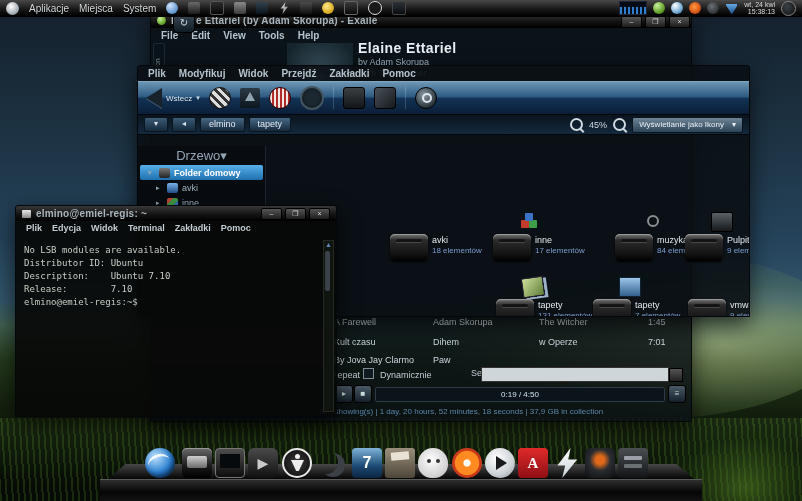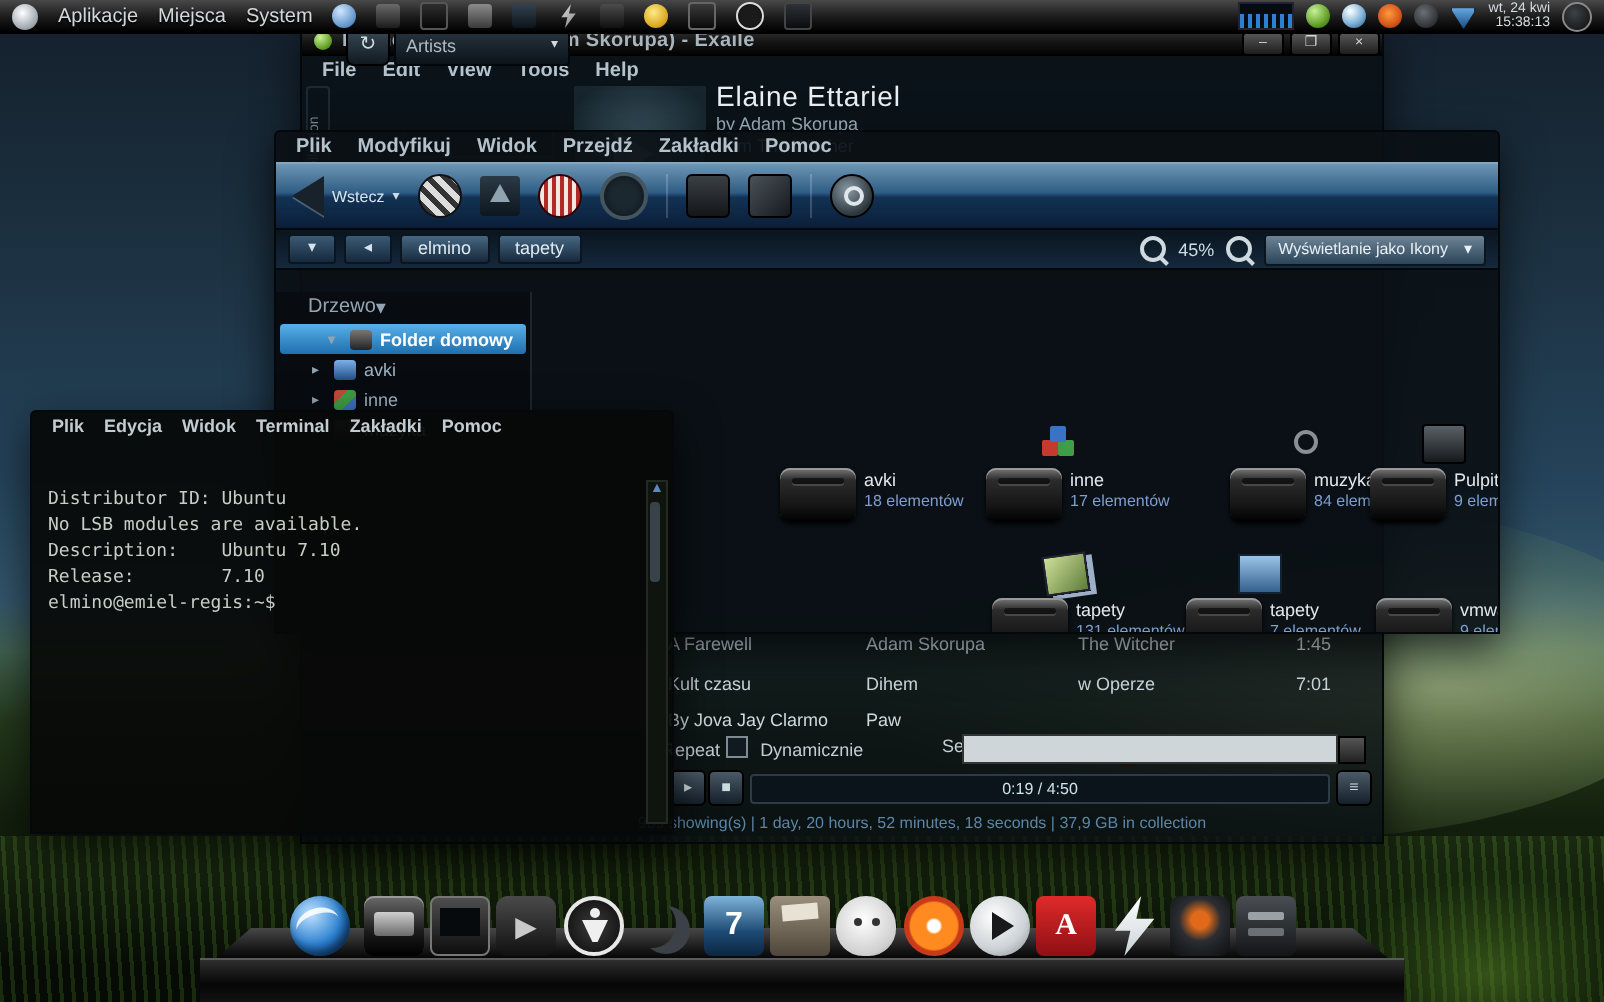--- a/index.html
+++ b/index.html
@@ -31,21 +31,21 @@
     background:linear-gradient(180deg,#3a4a57,#101a22);border:1px solid #000;color:#cdd;font-size:10px;text-align:center;line-height:17px;}
   .ex-drop{position:absolute;left:46px;top:1px;width:76px;height:17px;background:linear-gradient(180deg,#27343e,#0c141a);
     border:1px solid #02070b;border-radius:2px;color:#aebbc4;font-size:9px;line-height:16px;padding:0 5px;display:flex;justify-content:space-between;}
   .ex-search{position:absolute;left:50px;top:52px;width:74px;height:12px;background:#0c141a;border:1px solid #23313c;}
   .ex-vtab{position:absolute;left:2px;top:30px;width:10px;height:60px;color:#7f909c;font-size:7px;
     writing-mode:vertical-rl;transform:rotate(180deg);text-align:center;border:1px solid #1d2a33;border-radius:2px;}
   .ex-art{position:absolute;left:135px;top:29px;width:66px;height:72px;background:radial-gradient(circle at 50% 45%,#3e5a66,#17262e 75%);
     border:1px solid #0a1216;}
   .ex-art::after{content:"";position:absolute;left:20px;top:22px;border-left:20px solid rgba(210,225,230,.25);
     border-top:12px solid transparent;border-bottom:12px solid transparent;}
-  .ex-np-title{position:absolute;left:207px;top:27px;font-size:14px;font-weight:normal;color:#e9eff3;letter-spacing:.4px;}
+  .ex-np-title{position:absolute;left:207px;top:27px;font-size:14px;font-weight:bold;color:#e9eff3;letter-spacing:.4px;}
   .ex-np-by{position:absolute;left:207px;top:44px;font-size:9px;color:#9fb4c2;}
   .ex-np-from{position:absolute;left:207px;top:55px;font-size:9px;color:#8da4b2;}
   .ex-row{position:absolute;height:16px;font-size:9px;color:#cdd8df;}
   .ex-cell{position:absolute;white-space:nowrap;}
   .ex-ctl{position:absolute;top:355px;left:180px;width:356px;height:16px;font-size:9px;color:#c2cdd4;}
   .ex-cb{display:inline-block;width:9px;height:9px;border:1px solid #7d8b94;background:#101a20;vertical-align:-1px;}
   .ex-knot{position:absolute;left:226px;top:0;width:13px;height:13px;border-radius:50%;
     background:repeating-linear-gradient(45deg,#e8e0da 0 2px,#a23 2px 4px);border:1px solid #210;}
   .ex-sinput{position:absolute;left:150px;top:-1px;width:186px;height:13px;background:#cfd6da;border:1px solid #333;}
   .ex-sbtn{position:absolute;left:338px;top:0;width:12px;height:12px;background:linear-gradient(180deg,#555,#222);border:1px solid #000;}
@@ -83,22 +83,22 @@
   .locbtn{height:13px;min-width:16px;border-radius:2px;background:linear-gradient(180deg,#3c5a74,#142a3e);
     border:1px solid #0a1520;color:#d5e3ee;font-size:8px;line-height:12px;text-align:center;padding:0 3px;}
   .crumb{height:13px;border-radius:2px;background:linear-gradient(180deg,#466782,#16293c);
     border:1px solid #0a1520;color:#dfeaf3;font-size:9px;line-height:12px;padding:0 8px;}
   .mag{position:relative;width:9px;height:9px;border:2px solid #cfd9e0;border-radius:50%;}
   .mag::after{content:"";position:absolute;width:2px;height:5px;background:#cfd9e0;right:-2px;bottom:-4px;transform:rotate(-45deg);}
   .fm-zoom{margin-left:auto;display:flex;align-items:center;gap:6px;color:#cfdbe4;}
   .viewdrop{height:14px;background:linear-gradient(180deg,#6d8496,#2c4458);border:1px solid #0a1520;border-radius:2px;
     color:#e8f0f6;font-size:8px;line-height:13px;padding:0 6px;display:flex;gap:8px;}
   .fm-side{position:absolute;left:0;top:80px;width:127px;bottom:0;background:rgba(8,12,16,.85);border-right:1px solid #1a2630;}
-  .side-hd{display:flex;justify-content:flex-start;padding:2px 16px;color:#93a5b4;font-size:10px;}
-  .titem{display:flex;align-items:center;gap:4px;height:15px;padding-left:24px;font-size:9px;color:#9fb2c0;}
+  .side-hd{display:flex;justify-content:center;padding:2px 16px;color:#93a5b4;font-size:13px;}
+  .titem{display:flex;align-items:center;gap:4px;height:15px;padding-left:8px;font-size:9px;color:#9fb2c0;}
   .titem .tw{color:#8fa3b0;font-size:7px;width:7px;}
   .titem.sel{background:linear-gradient(180deg,#58b0ea,#1e6fae);color:#fff;font-weight:bold;border-radius:2px;margin:0 2px;}
   .tmini{width:11px;height:10px;border-radius:2px;}
   .fm-main{position:absolute;left:127px;top:80px;right:0;bottom:0;overflow:hidden;}
   .fcell{position:absolute;width:110px;height:60px;}
   .femblem{position:absolute;left:26px;top:0;width:20px;height:18px;}
   .fdrawer{position:absolute;left:0;top:22px;width:38px;height:27px;border-radius:5px;
     background:linear-gradient(180deg,#7a7a7a,#2c2c2c 22%,#151515 70%,#000);box-shadow:inset 0 1px 0 #999,0 1px 2px #000;}
   .fdrawer::after{content:"";position:absolute;left:6px;top:5px;right:6px;height:3px;border-radius:2px;background:rgba(0,0,0,.55);box-shadow:0 1px 0 rgba(255,255,255,.15);}
   .fname{position:absolute;left:42px;top:23px;font-size:9px;color:#e2e8ec;white-space:nowrap;}
@@ -165,24 +165,20 @@
     </div>
     <div class="mbar">
       <span class="mitem">File</span>
       <span class="mitem">Edit</span>
       <span class="mitem">View</span>
       <span class="mitem">Tools</span>
       <span class="mitem">Help</span>
     </div>
     <div class="ex-vtab">Collection</div>
     <div class="ex-refresh">↻</div>
-    <div class="ex-drop">
-      <span>Artists</span>
-      <span class="chev">▾</span>
-    </div>
     <div class="ex-search"></div>
     <div class="ex-art"></div>
     <div class="ex-np-title">Elaine Ettariel</div>
     <div class="ex-np-by">by Adam Skorupa</div>
     <div class="ex-np-from">from The Witcher</div>
 
     <div class="ex-row" style="top:304px;left:0;width:540px;">
       <span class="ex-cell" style="left:183px;">A Farewell</span>
       <span class="ex-cell" style="left:282px;">Adam Skorupa</span>
       <span class="ex-cell" style="left:388px;">The Witcher</span>
@@ -331,31 +327,40 @@
       </div>
       <div class="fcell" style="left:423px;top:131px;">
         <span class="fdrawer"></span>
         <span class="fname">vmware</span>
         <span class="fcount">9 elementów</span>
       </div>
     </div>
   </div>
 
   <div class="win term z30">
+    <div class="tbar">
+      <span class="fm-tbar-icon"></span>
+      <span class="ttl">elmino@emiel-regis: ~</span>
+      <span class="wbtns" style="margin-left:auto;">
+        <span class="wbtn">–</span>
+        <span class="wbtn">❐</span>
+        <span class="wbtn">×</span>
+      </span>
+    </div>
     <div class="mbar">
       <span class="mitem">Plik</span>
       <span class="mitem">Edycja</span>
       <span class="mitem">Widok</span>
       <span class="mitem">Terminal</span>
       <span class="mitem">Zakładki</span>
       <span class="mitem">Pomoc</span>
     </div>
     <div class="tlines">
+      <div class="tline">No LSB modules are available.</div>
       <div class="tline">Distributor ID: Ubuntu</div>
-      <div class="tline">No LSB modules are available.</div>
       <div class="tline">Description:    Ubuntu 7.10</div>
       <div class="tline">Release:        7.10</div>
       <div class="tline">elmino@emiel-regis:~$</div>
     </div>
     <div class="tscroll">
       <div class="arr">▲</div>
       <div class="tthumb"></div>
     </div>
   </div>
 

